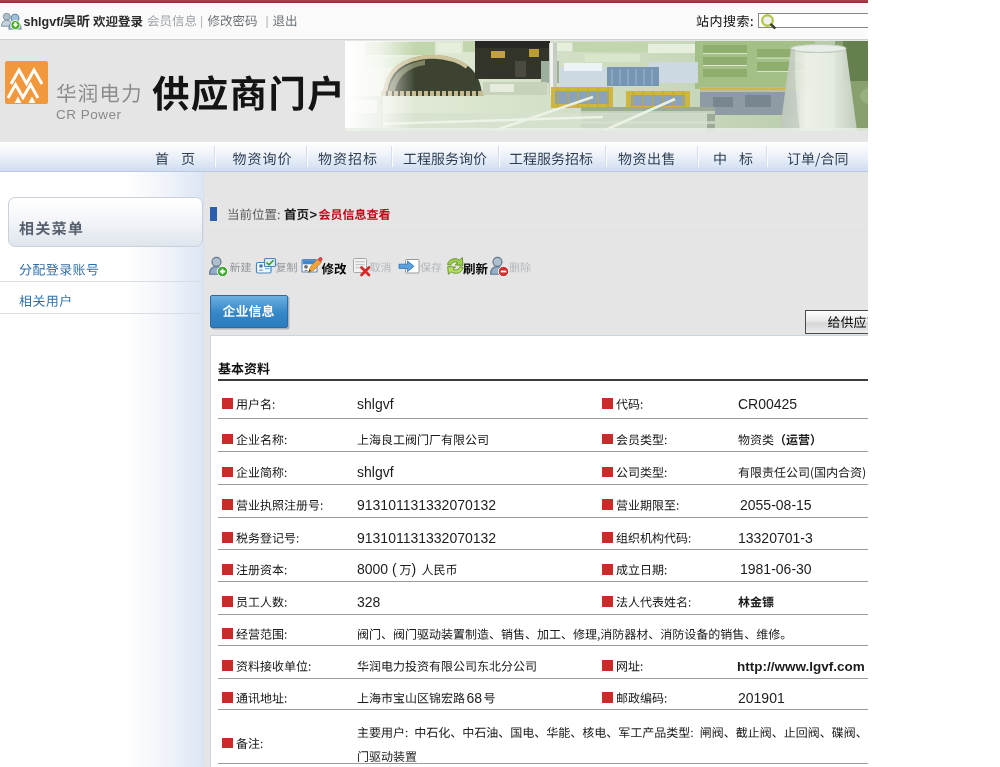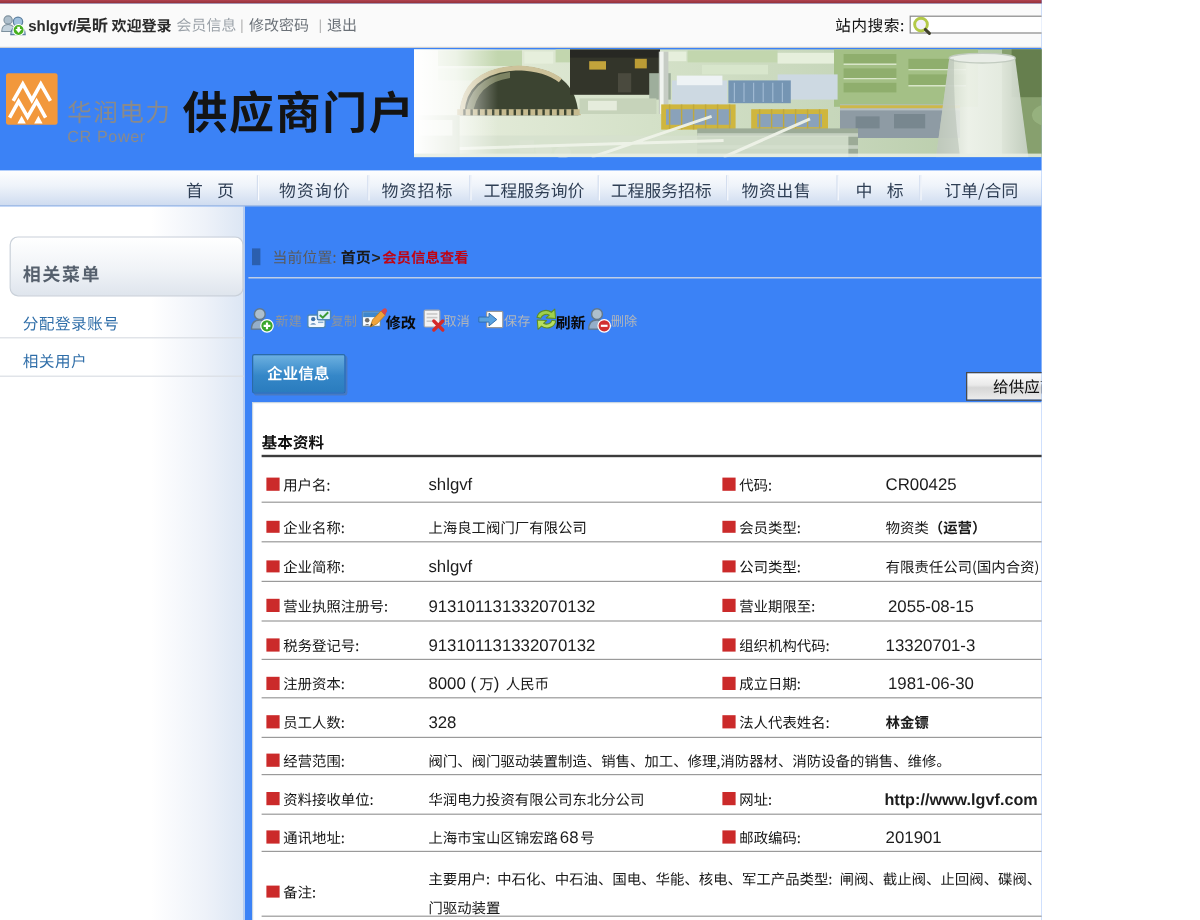--- a/index.html
+++ b/index.html
@@ -1,15 +1,15 @@
 <!DOCTYPE html>
 <html><head><meta charset="utf-8"><title>CR Power</title>
 <style>
 html,body{margin:0;padding:0;background:#fff;}
-#p{position:relative;width:868px;height:767px;overflow:hidden;background:#3b82f6;font-family:"Liberation Sans",sans-serif;}
+#p{position:relative;width:868px;height:767px;overflow:hidden;background:#e5e5e5;font-family:"Liberation Sans",sans-serif;}
 .abs{position:absolute;}
 </style></head>
 <body>
 <div id="p">
 <div class="abs" style="left:0;top:0;width:1000px;height:3px;background:linear-gradient(#b2424f,#8e2e36);"></div>
 <div class="abs" style="left:0;top:3px;width:1000px;height:36px;background:#fafafa;border-bottom:1px solid #cfcfcf;"></div>
 <div class="abs" style="left:758px;top:13px;width:122px;height:13px;background:#fff;border:1px solid #888;"></div>
 <div class="abs" style="left:886px;top:9px;width:51px;height:20px;background:#fff;border:1px solid #8a8a8a;"></div>
 <div class="abs" style="left:943px;top:10px;width:50px;height:19px;background:#dbe6f7;border:1px solid #b9cbe4;border-radius:2px;"></div>
 <div class="abs" style="left:0;top:142px;width:1000px;height:29px;background:linear-gradient(#fefefe,#eef3fa 45%,#cfdcf0);border-bottom:1px solid #b7c9e3;"></div>

